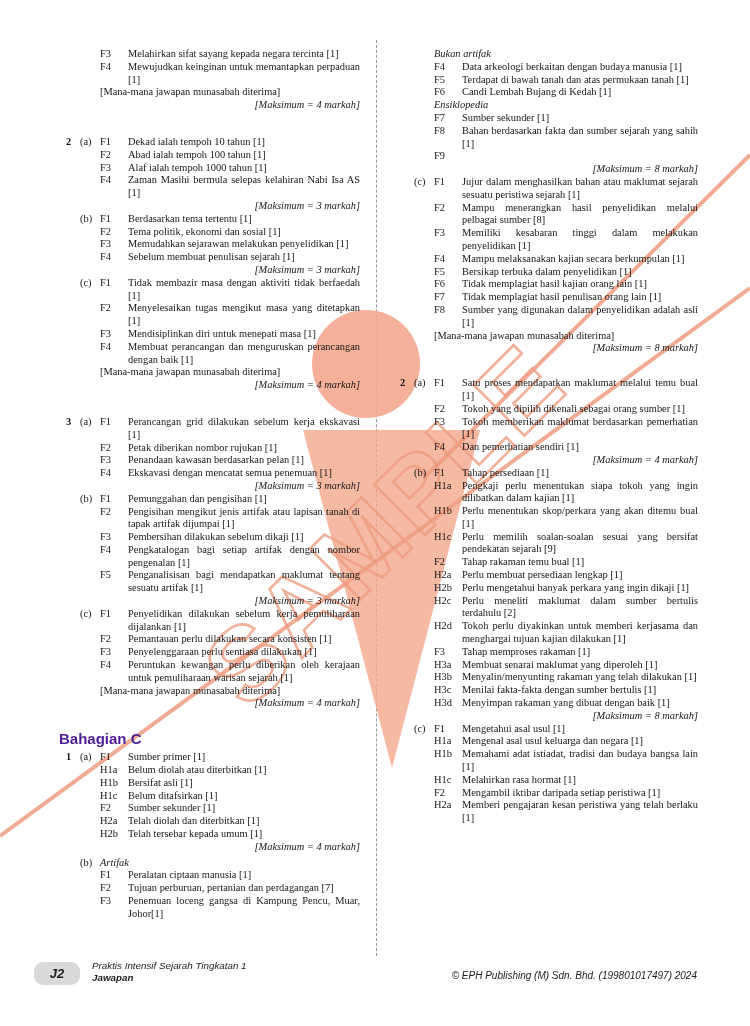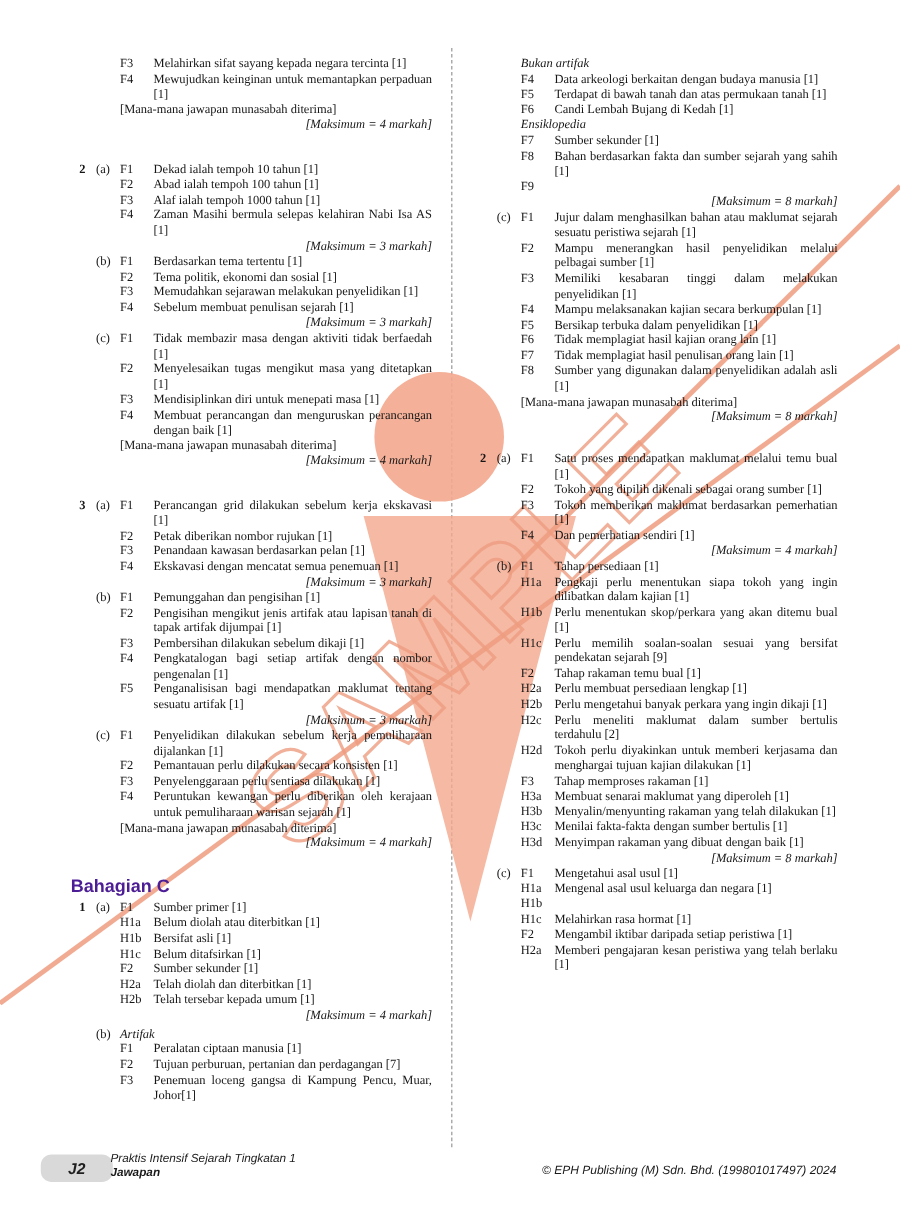--- a/index.html
+++ b/index.html
@@ -28,21 +28,21 @@
   .nt{flex:1;}
   .st{flex:1;font-style:italic;}
   .heading{
     font-family:"Liberation Sans",sans-serif;font-weight:700;
     font-size:15px;line-height:17px;margin-left:-7px;color:#4c1d95;
   }
   
   #footer{position:absolute;left:0;top:956px;width:750px;height:40px;z-index:3;
     font-family:"Liberation Sans",sans-serif;}
   #page-badge{
-    position:absolute;left:34px;top:6px;width:60px;height:23px;
+    position:absolute;left:34px;top:6px;width:46px;height:23px;
     background:#d9d9d9;border-radius:9px;display:flex;align-items:center;justify-content:center;
     font-weight:700;font-size:13px;color:#1f1f1f;font-style:italic;
   }
   #footer-titles{position:absolute;left:92px;top:4px;font-size:9.8px;line-height:11.5px;font-style:italic;color:#1a1a1a;}
   #footer-book{font-weight:400;}
   #footer-sub{font-weight:700;}
   #footer-copyright{
     position:absolute;right:53px;top:14px;font-size:10px;font-style:italic;color:#1a1a1a;
   }
 </style>
@@ -403,21 +403,21 @@
     <div class="row">
       <div class="cn"></div>
       <div class="cl">(c)</div>
       <div class="cc">F1</div>
       <div class="ct">Jujur dalam menghasilkan bahan atau maklumat sejarah sesuatu peristiwa sejarah [1]</div>
     </div>
     <div class="row">
       <div class="cn"></div>
       <div class="cl"></div>
       <div class="cc">F2</div>
-      <div class="ct">Mampu menerangkan hasil penyelidikan melalui pelbagai sumber [1]</div>
+      <div class="ct">Mampu menerangkan hasil penyelidikan melalui pelbagai sumber [8]</div>
     </div>
     <div class="row">
       <div class="cn"></div>
       <div class="cl"></div>
       <div class="cc">F3</div>
       <div class="ct">Memiliki kesabaran tinggi dalam melakukan penyelidikan [1]</div>
     </div>
     <div class="row">
       <div class="cn"></div>
       <div class="cl"></div>
@@ -586,20 +586,21 @@
     <div class="row">
       <div class="cn"></div>
       <div class="cl"></div>
       <div class="cc">H1a</div>
       <div class="ct">Mengenal asal usul keluarga dan negara [1]</div>
     </div>
     <div class="row">
       <div class="cn"></div>
       <div class="cl"></div>
       <div class="cc">H1b</div>
+      <div class="ct">Memahami adat istiadat, tradisi dan budaya bangsa lain [1]</div>
     </div>
     <div class="row">
       <div class="cn"></div>
       <div class="cl"></div>
       <div class="cc">H1c</div>
       <div class="ct">Melahirkan rasa hormat [1]</div>
     </div>
     <div class="row">
       <div class="cn"></div>
       <div class="cl"></div>

